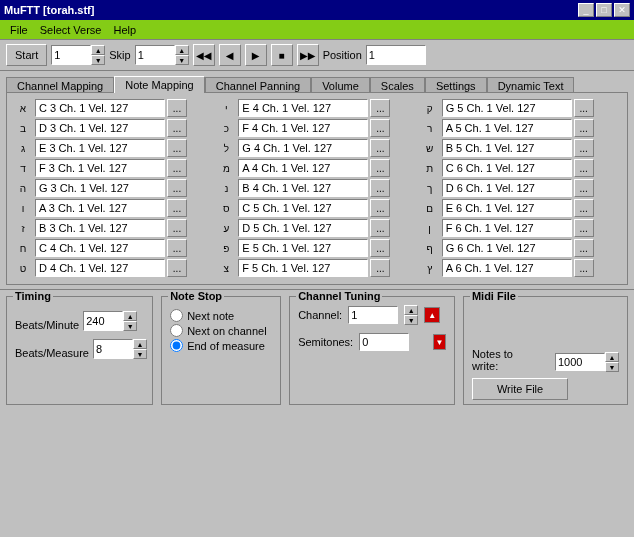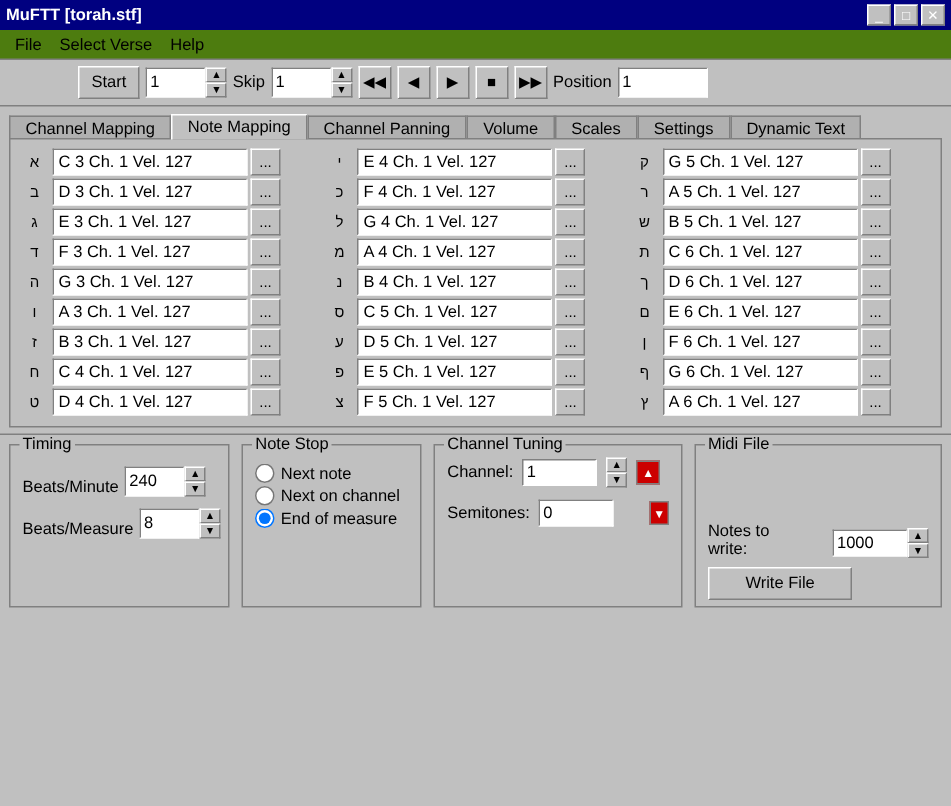--- a/index.html
+++ b/index.html
@@ -25,21 +25,21 @@
     .title-btn {
       width: 16px; height: 14px;
       background: #c0c0c0;
       border: 1px solid;
       border-color: #ffffff #808080 #808080 #ffffff;
       font-size: 9px;
       cursor: pointer;
       display: flex; align-items: center; justify-content: center;
     }
     .menu-bar {
-      background: #4d7c0f;
+      background: #84cc16;
       display: flex;
       padding: 2px 4px;
       border-bottom: 1px solid #808080;
       height: 20px;
       align-items: center;
     }
     .menu-item {
       padding: 2px 6px;
       cursor: pointer;
       font-size: 11px;
@@ -53,21 +53,20 @@
       border-bottom: 1px solid #808080;
     }
     .btn {
       background: #c0c0c0;
       border: 1px solid;
       border-color: #ffffff #808080 #808080 #ffffff;
       padding: 2px 8px;
       font-size: 11px;
       cursor: pointer;
       height: 22px;
-      margin-left: 46px;
     }
     .spin-container {
       display: flex;
       align-items: center;
     }
     .spin-input {
       width: 40px;
       height: 20px;
       border: 1px solid;
       border-color: #808080 #ffffff #ffffff #808080;
@@ -186,20 +185,21 @@
       padding: 4px 8px;
       position: relative;
     }
     .panel-group-label {
       position: absolute;
       top: -7px;
       left: 6px;
       background: #c0c0c0;
       padding: 0 2px;
       font-size: 11px;
+      font-weight: bold;
     }
     .panel-row {
       display: flex;
       align-items: flex-end;
       gap: 4px;
       margin-bottom: 2px;
       margin-top: 8px;
     }
     .radio-group { display: flex; flex-direction: column; gap: 2px; margin-top: 8px; }
     .radio-row { display: flex; align-items: center; gap: 4px; }

